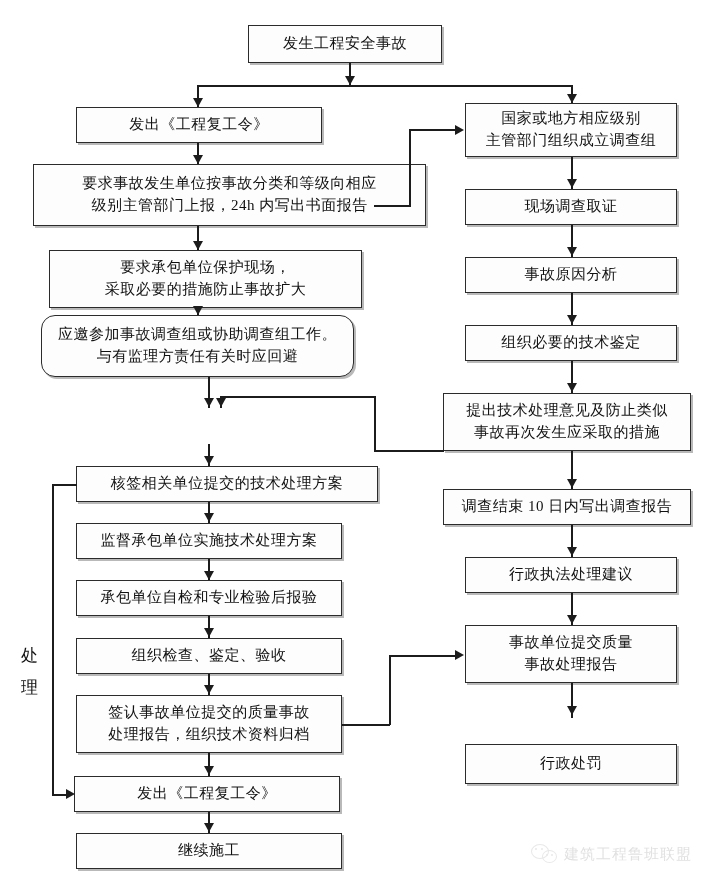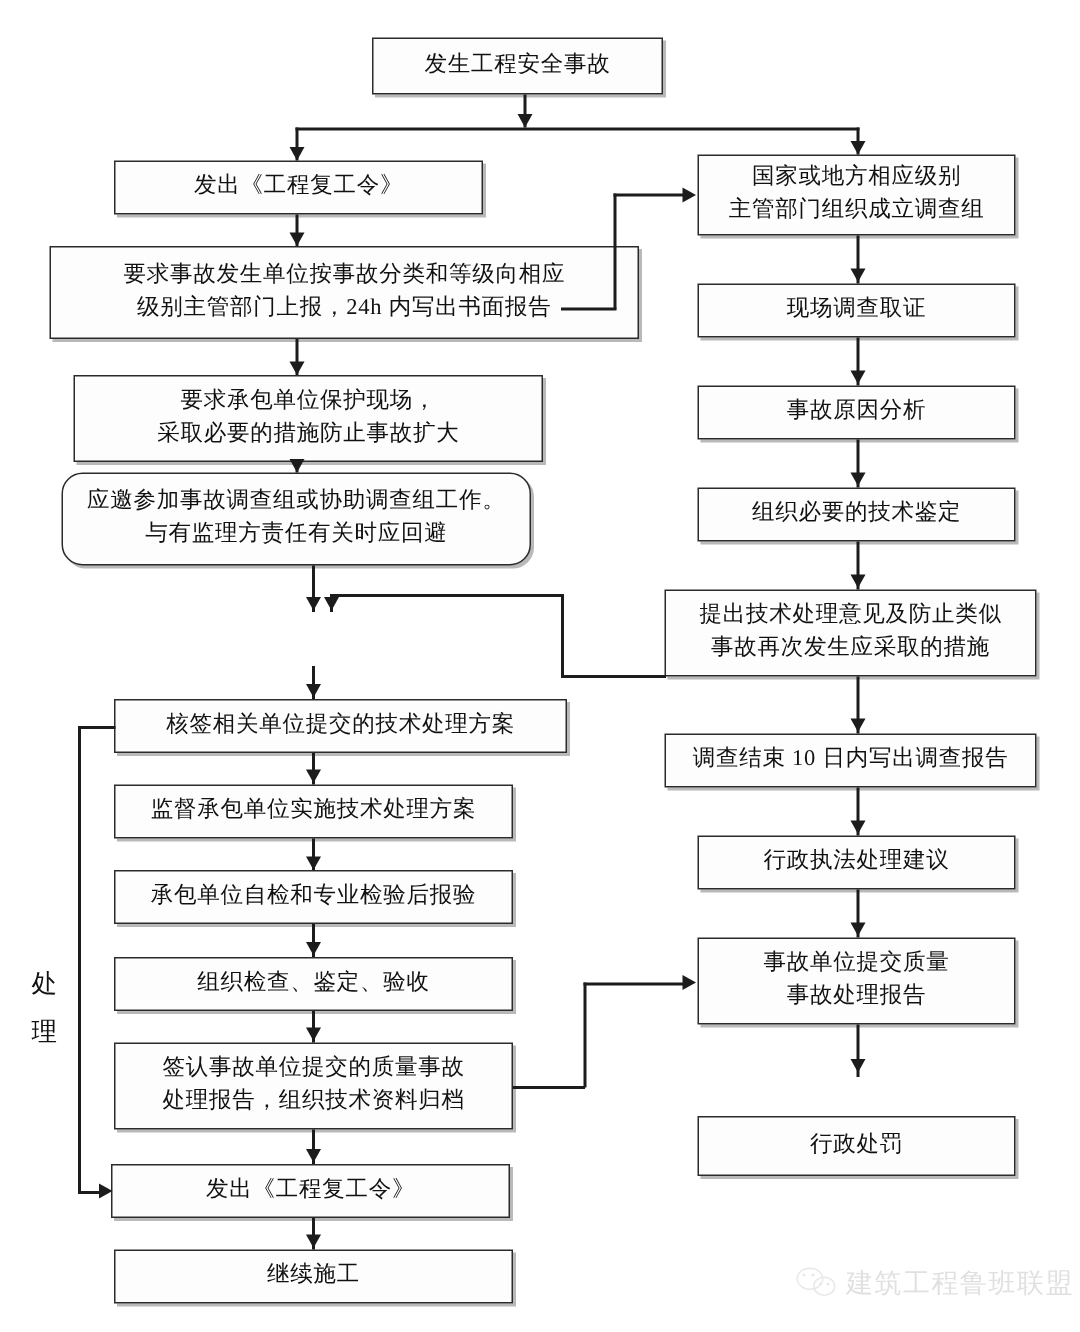--- a/index.html
+++ b/index.html
@@ -67,21 +67,21 @@
   }
   .side-label span { display: block; }
   #watermark {
     position: absolute;
     display: flex;
     align-items: center;
     gap: 7px;
     opacity: 0.30;
   }
   #watermark .wm-text {
-    font-size: 18px;
+    font-size: 15px;
     color: #9a9a9a;
     font-family: "Liberation Sans", sans-serif;
     letter-spacing: 1px;
     white-space: nowrap;
   }
   .wm-logo {
     width: 26px;
     height: 22px;
     position: relative;
   }

